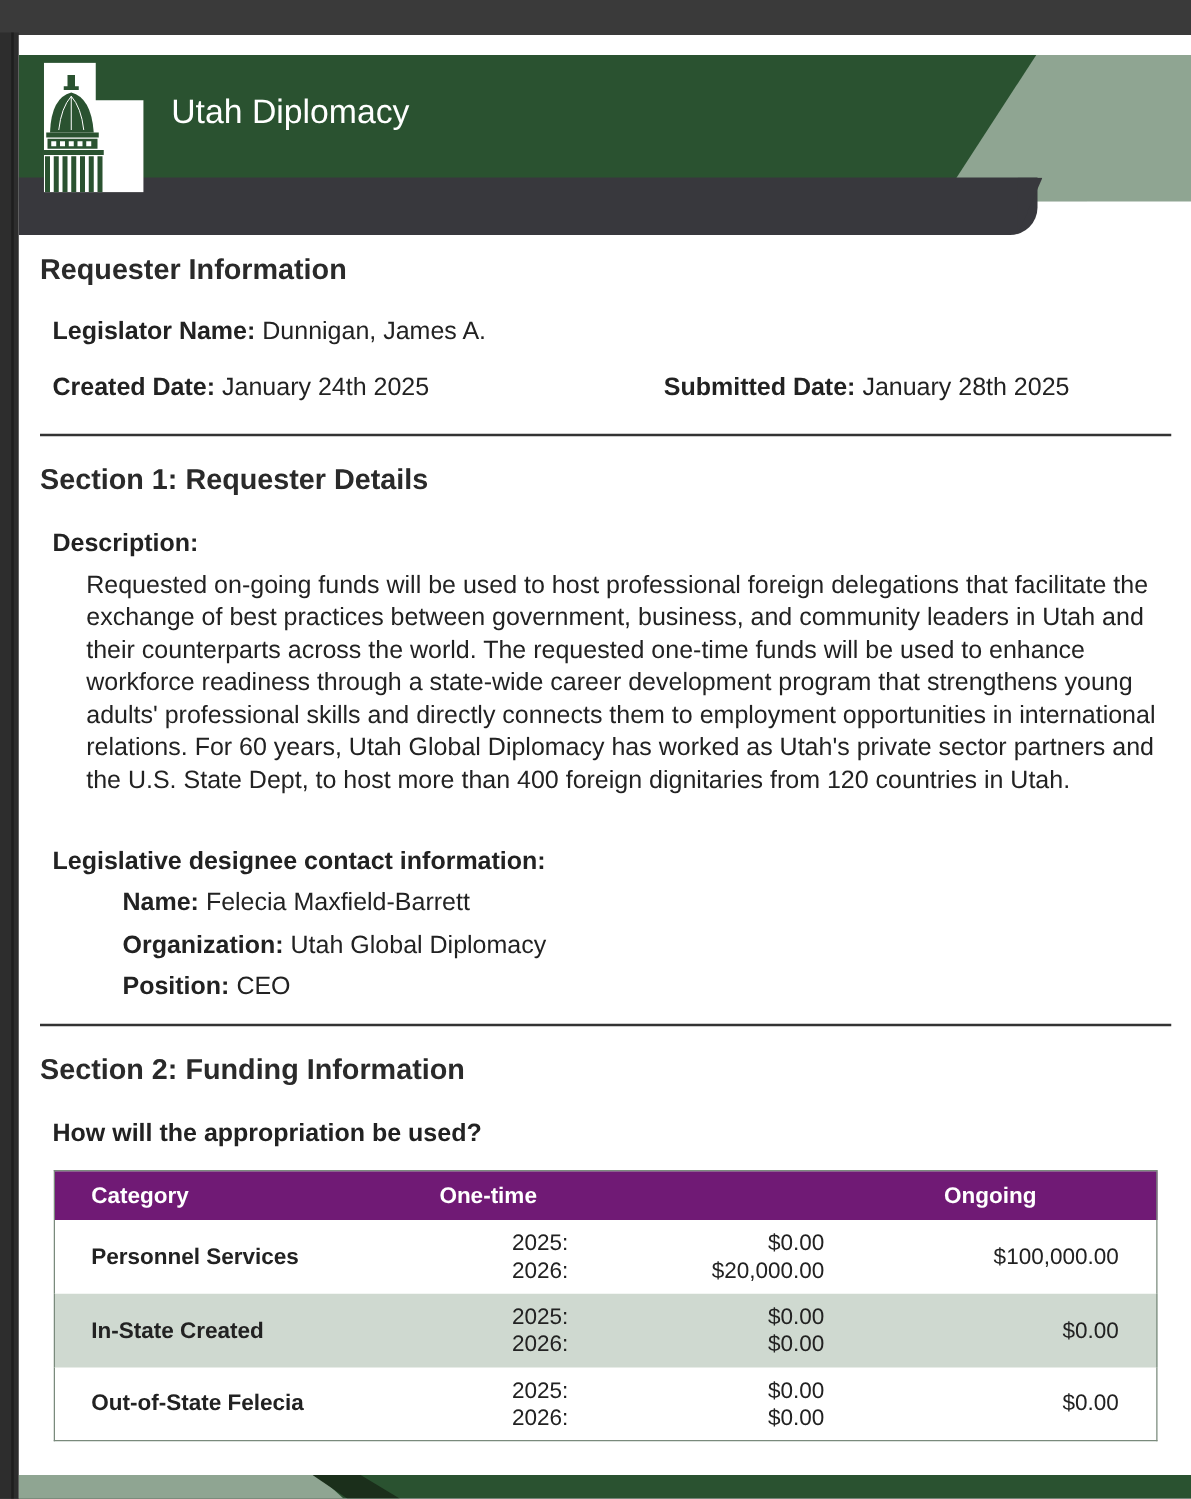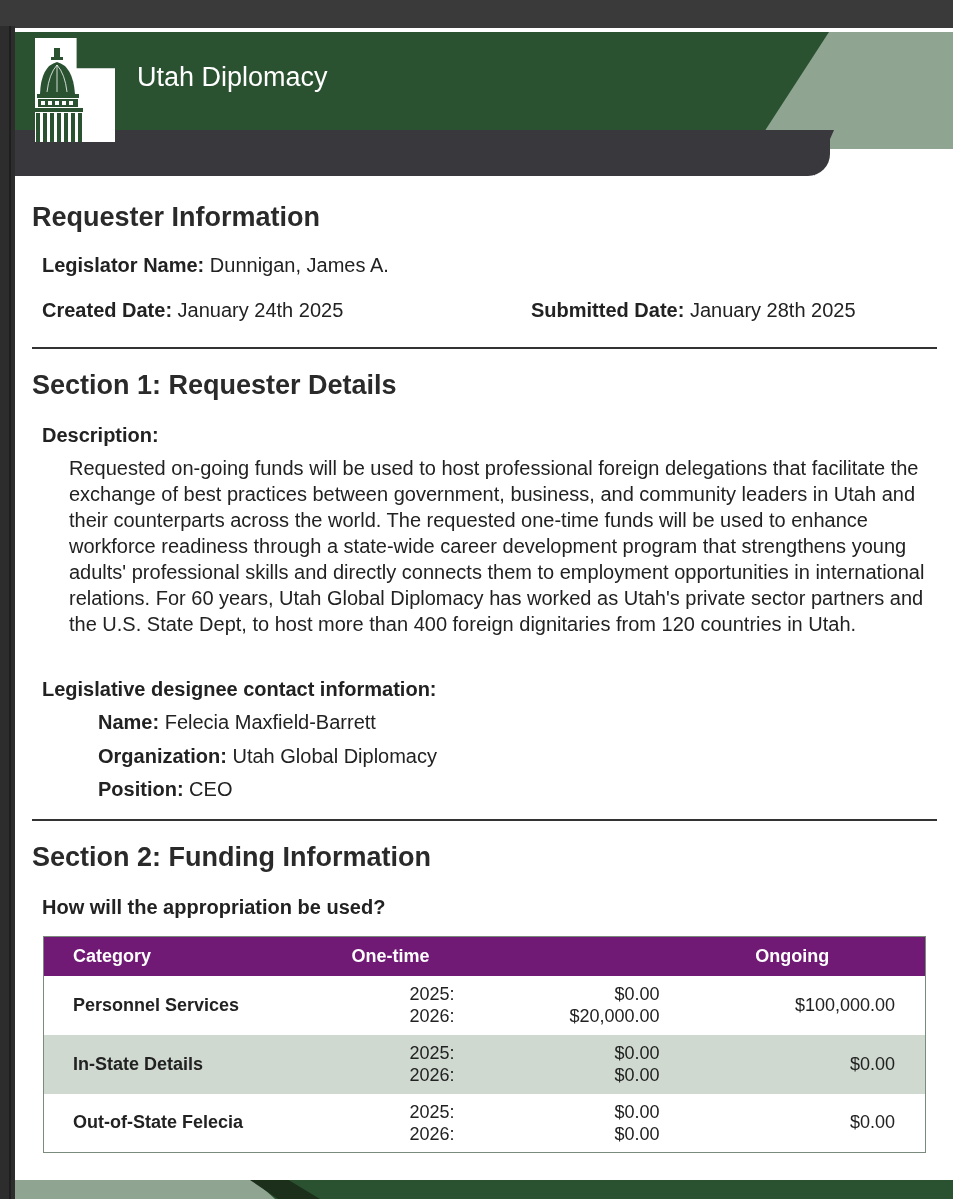--- a/index.html
+++ b/index.html
@@ -6,41 +6,41 @@
     html, body { width: 953px; height: 1199px; overflow: hidden; background: #3a3a3a; }
     body { font-family: "Liberation Sans", sans-serif; color: #222; position: relative; }
 
     .top-chrome { position: absolute; left: 0; top: 0; width: 953px; height: 26px; background: #3a3a3a; }
     .left-chrome { position: absolute; left: 0; top: 26px; width: 15px; height: 1173px; background: #2d2d2d; }
     .left-chrome::after { content: ""; position: absolute; left: 9px; top: 0; width: 2px; height: 100%; background: #1e1e1e; }
 
     .page { position: absolute; left: 15px; top: 28px; width: 938px; height: 1171px; background: #ffffff; overflow: hidden; }
 
     
-    .header { position: absolute; left: 0; top: 4px; width: 938px; height: 145px; overflow: hidden; }
+    .header { position: absolute; left: 0; top: 16px; width: 938px; height: 145px; overflow: hidden; }
     .header-green { position: absolute; left: 0; top: 0; width: 938px; height: 117px; background: #2a5230; }
     .header-light { position: absolute; right: 0; top: 0; width: 200px; height: 117px; background: #8fa592;
       clip-path: polygon(38% 0, 100% 0, 100% 100%, 0 100%); }
     .header-darkgreen { position: absolute; top: 0; left: 765px; width: 160px; height: 117px; background: #1b2f1b;
       clip-path: polygon(45% 0, 100% 0, 56% 100%, 0 100%); }
     .header-bar { position: absolute; left: 0; top: 98px; width: 815px; height: 46px; background: #38383d;
       border-bottom-right-radius: 22px; }
     .header-bar::after { content: ""; position: absolute; right: -4px; top: 0; width: 20px; height: 46px; background: #38383d;
       clip-path: polygon(0 0, 100% 0, 0 100%); }
 
     .logo { position: absolute; left: 20px; top: 6px; width: 80px; height: 104px; background: #fff;
       clip-path: polygon(0 0, 52% 0, 52% 29%, 100% 29%, 100% 100%, 0 100%); }
     .logo svg { position: absolute; left: 0; top: 0; }
 
     .app-title { position: absolute; left: 122px; top: 30px; font-size: 27px; color: #ffffff; }
     .app-subtitle { position: absolute; left: 122px; top: 112px; font-size: 17.5px; color: #ffffff; }
 
     
     .content { position: absolute; left: 17px; top: 170px; width: 905px; }
-    h2 { font-size: 27px; font-weight: bold; color: #2a2a2a; }
+    h2 { font-size: 23px; font-weight: bold; color: #2a2a2a; }
     .field-row { font-size: 20px; color: #222; }
     .field-row b { font-weight: bold; }
 
     .sec-title-1 { position: absolute; top: 4px; left: 0; }
     .legislator { position: absolute; top: 56px; left: 10px; }
     .created { position: absolute; top: 101px; left: 10px; }
     .submitted { position: absolute; top: 101px; left: 499px; }
     .divider { position: absolute; left: 0; width: 905px; height: 2px; background: #333; }
     .div1 { top: 149px; }
     .sec-title-2 { position: absolute; top: 172px; left: 0; }
@@ -187,21 +187,21 @@
             <div class="one-grid">
               <span class="yr">2025:</span>
               <span class="amt">$0.00</span>
               <span class="yr">2026:</span>
               <span class="amt">$20,000.00</span>
             </div>
           </td>
           <td class="td-ong">$100,000.00</td>
         </tr>
         <tr class="alt">
-          <td class="td-cat">In-State Details</td>
+          <td class="td-cat">In-State Created</td>
           <td class="td-one">
             <div class="one-grid">
               <span class="yr">2025:</span>
               <span class="amt">$0.00</span>
               <span class="yr">2026:</span>
               <span class="amt">$0.00</span>
             </div>
           </td>
           <td class="td-ong">$0.00</td>
         </tr>

